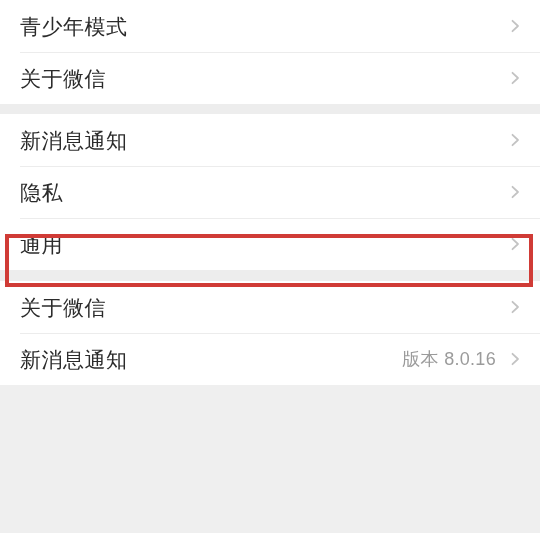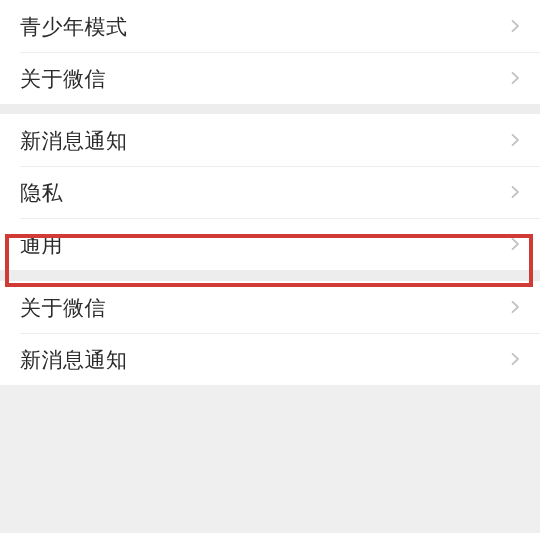--- a/index.html
+++ b/index.html
@@ -186,20 +186,21 @@
 
       <span class="chevron">
         <svg viewBox="0 0 14 14">
             <path d="M4.5 1.8 L10 7 L4.5 12.2"></path>
           </svg>
       </span>
     </div>
 
     <div class="row">
       <span class="row-label">新消息通知</span>
+      <span class="row-value">版本 8.0.16</span>
       <span class="chevron">
         <svg viewBox="0 0 14 14">
             <path d="M4.5 1.8 L10 7 L4.5 12.2"></path>
           </svg>
       </span>
     </div>
 
   </div>
 
   <div class="bottom-strip" style="flex:1 1 auto; min-height:8px;"></div>

